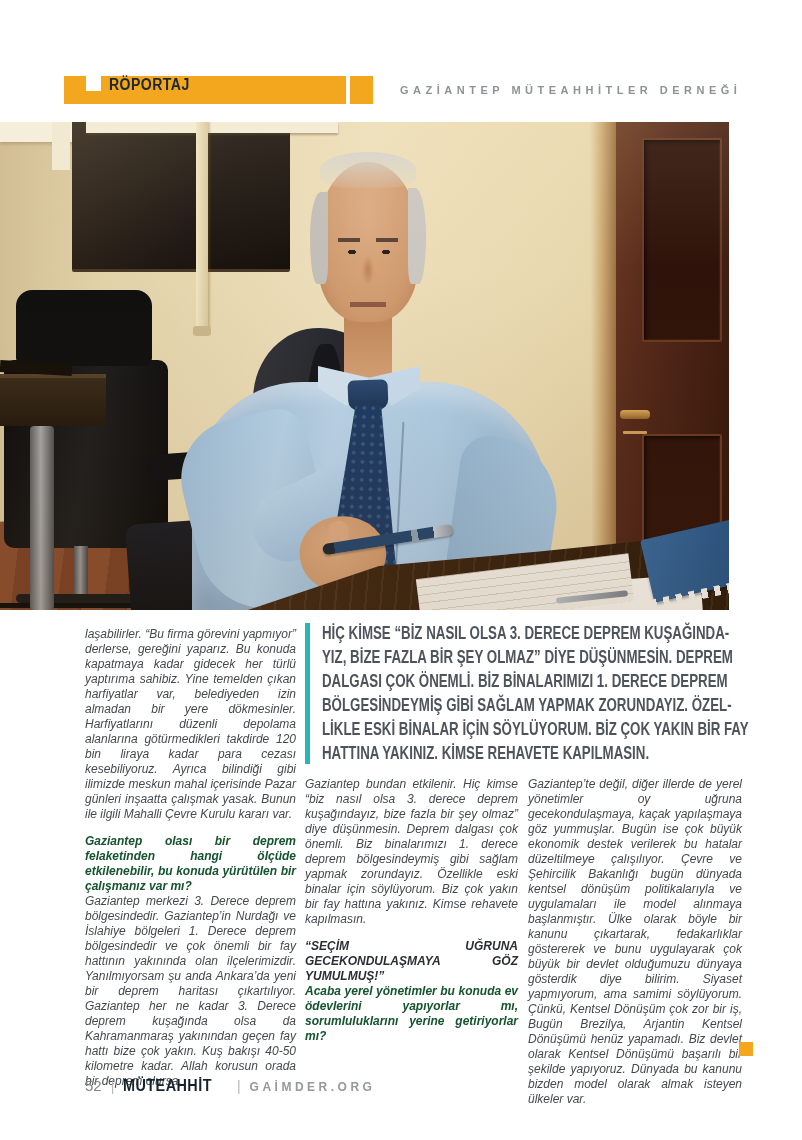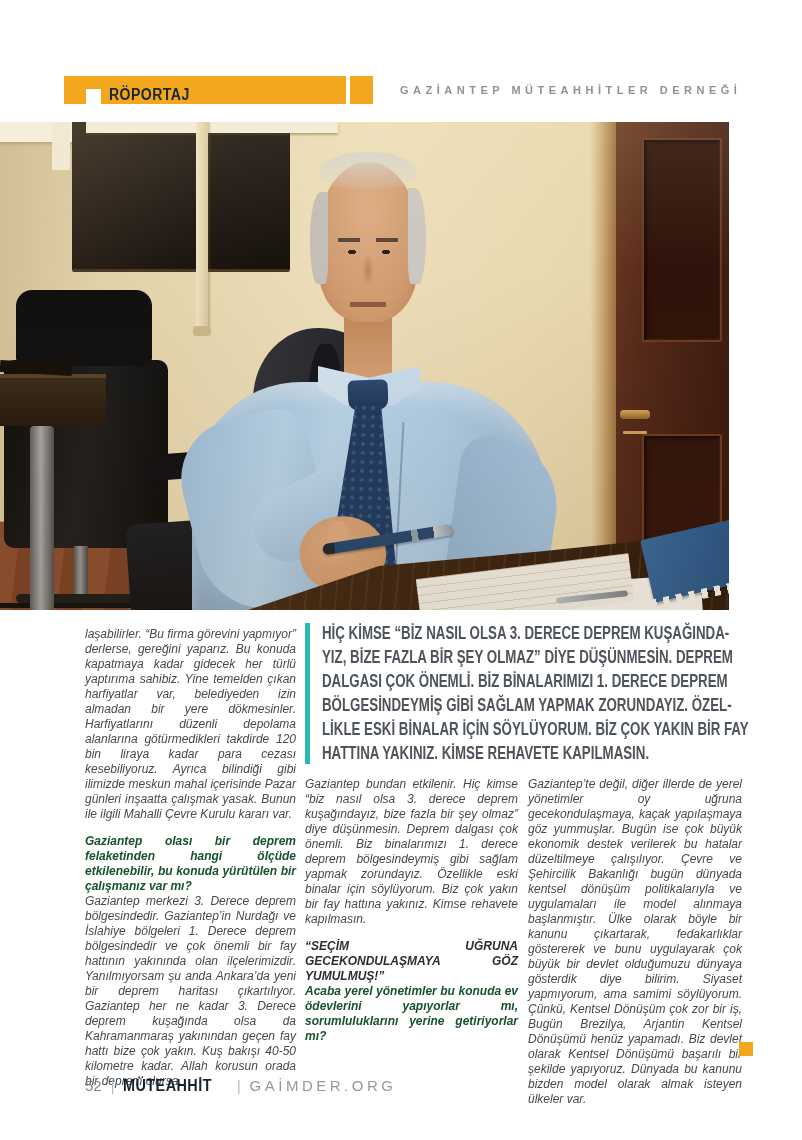--- a/index.html
+++ b/index.html
@@ -4,21 +4,21 @@
 <style>
   * { margin:0; padding:0; box-sizing:border-box; }
   html,body { background:#888; }
   .page {
     position:relative; width:802px; height:1140px; margin:0 auto;
     background:#ffffff; overflow:hidden;
     font-family:"Liberation Sans", sans-serif;
   }
   
   .kicker-bar { position:absolute; left:64px; top:76px; width:282px; height:28px;
-    background:#F2A71E; display:flex; align-items:flex-end; }
+    background:#F2A71E; display:flex; align-items:flex-start; }
   .kicker-square { display:inline-block; width:15px; height:15px; background:#ffffff; margin-left:22px; }
   .kicker-text { display:inline-block; margin-left:8px; font-weight:bold; font-size:16px;
     color:#1B2731; letter-spacing:.5px; transform:scaleX(.88); transform-origin:0 50%; white-space:nowrap; }
   .kicker-accent { position:absolute; left:350px; top:76px; width:23px; height:28px; background:#F2A71E; }
   .org-title { position:absolute; left:400px; top:76px; width:360px; height:28px; line-height:29px;
     font-size:11px; font-weight:bold; letter-spacing:4.5px; color:#8F9294; white-space:nowrap; }
   
   .photo { position:absolute; left:0; top:122px; width:729px; height:488px; overflow:hidden; background:#E7D7AF; }
   .photo > div { position:absolute; }
   .photo::after { content:""; position:absolute; inset:0; z-index:60; pointer-events:none;
@@ -148,21 +148,21 @@
   .col .lead { margin-bottom:12px; }
   .col .q-head { font-weight:bold; color:#2A2E33; }
   .col .q-question { font-weight:bold; color:#14532d; }
   
   .end-marker { position:absolute; left:739px; top:1042px; width:14px; height:14px; background:#F2A71E; }
   .footer { position:absolute; left:85px; top:1076px; height:22px; display:flex; align-items:baseline; gap:9px; }
   .footer .pageno { font-size:15px; color:#808487; }
   .footer .sep { font-size:14px; color:#B5B7B9; font-weight:300; }
   .footer .mag { display:inline-block; font-size:17px; font-weight:bold; color:#16232E;
     letter-spacing:.5px; transform:scaleX(.85); transform-origin:0 80%; }
-  .footer .site { font-size:15px; font-weight:normal; letter-spacing:3.5px; color:#96989A;text-align:center; }
+  .footer .site { font-size:12px; font-weight:bold; letter-spacing:3.5px; color:#96989A;text-align:center; }
 </style>
 </head>
 <body>
 
 <div class="page">
 
   <div class="kicker-bar">
     <span class="kicker-square"></span>
     <span class="kicker-text">RÖPORTAJ</span>
   </div>

